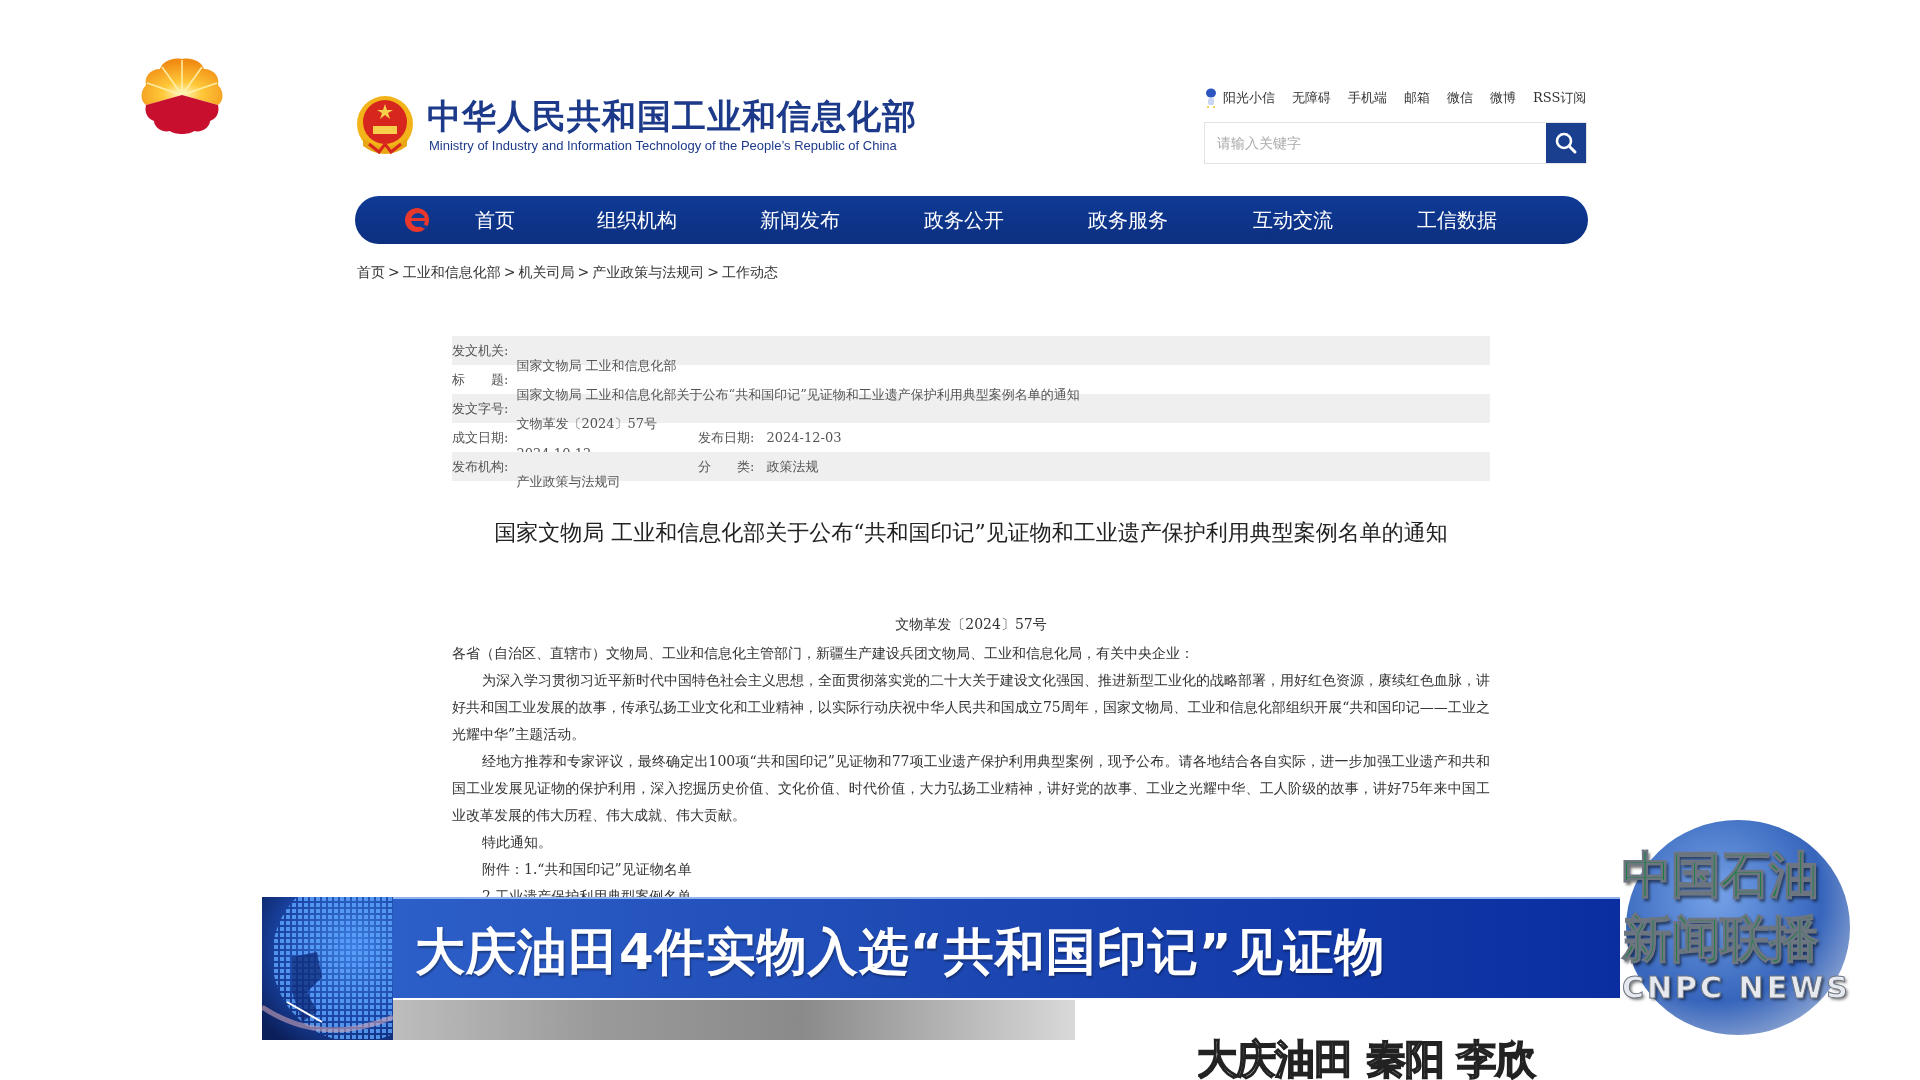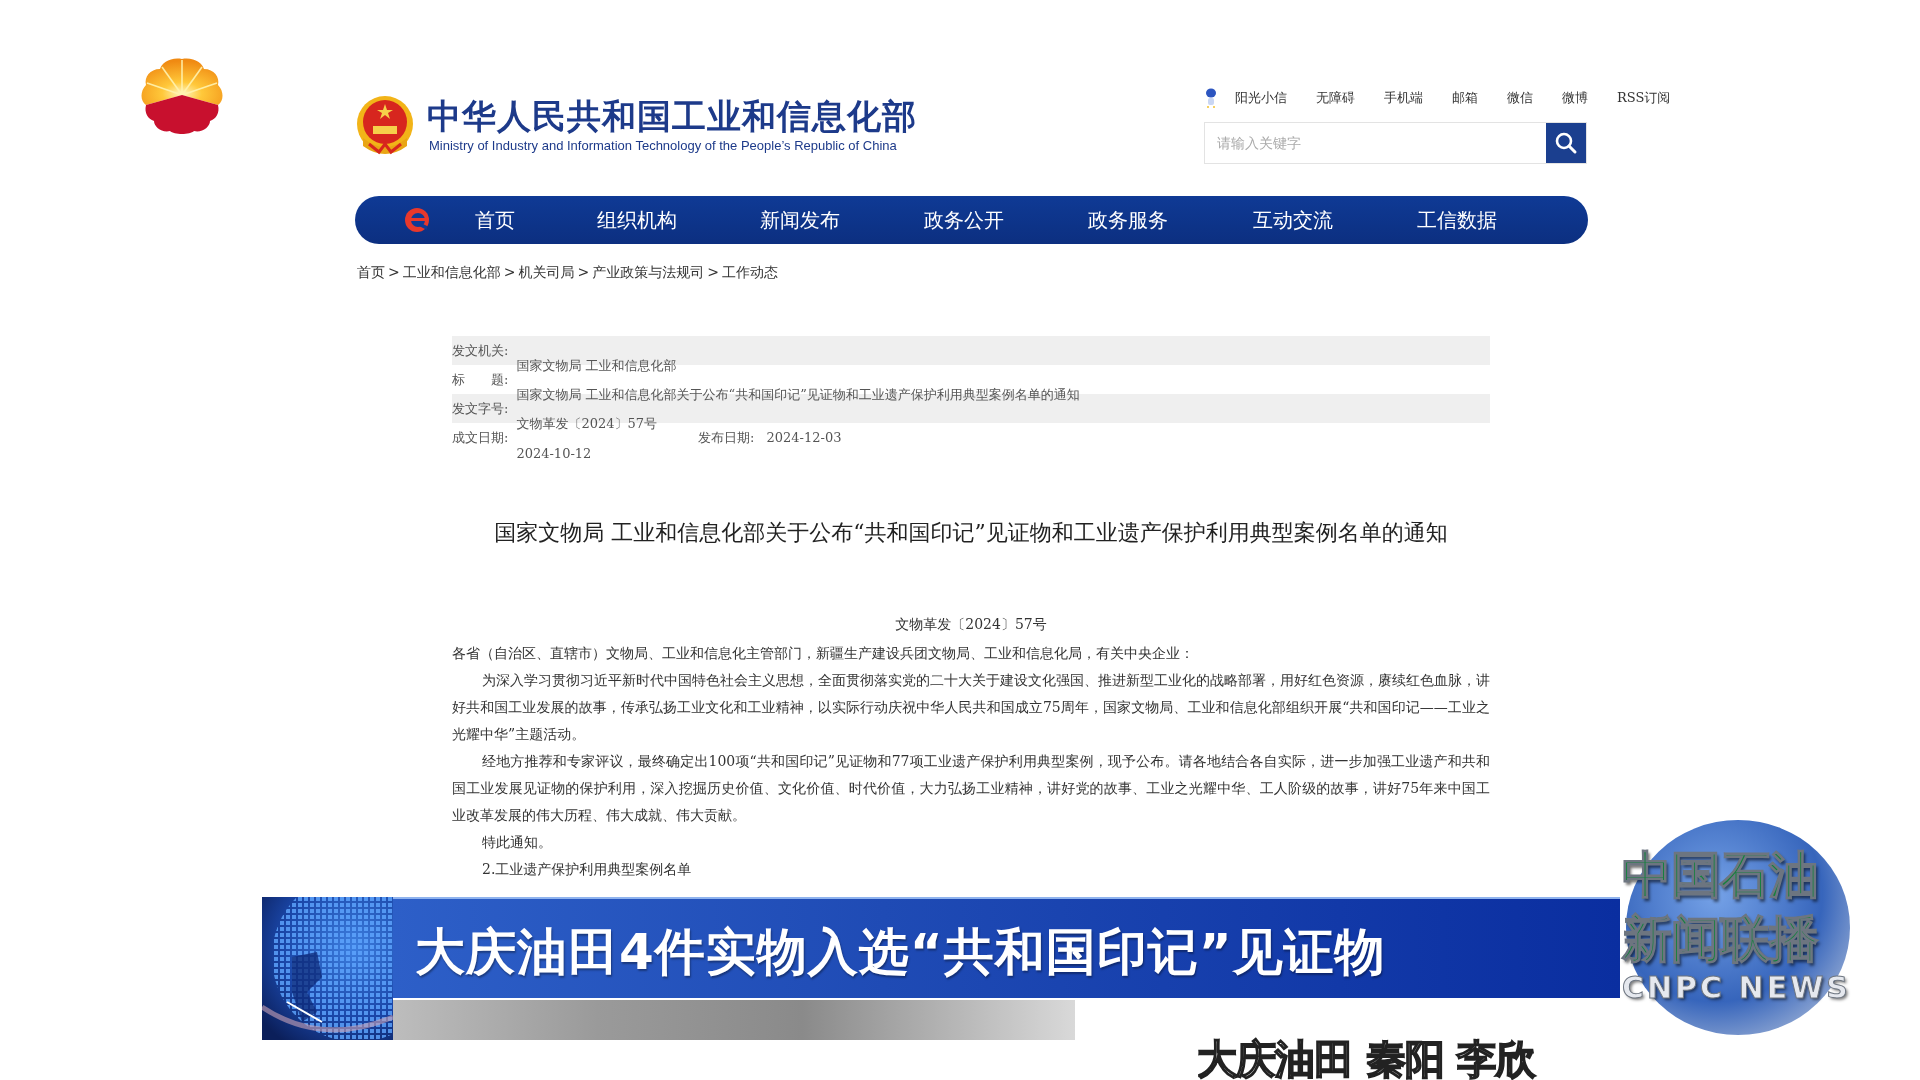--- a/index.html
+++ b/index.html
@@ -8,21 +8,21 @@
 
   
   .cnpc-logo{position:absolute;left:140px;top:55px;width:84px;height:80px;}
 
   
   .miit-header{position:absolute;left:355px;top:92px;width:600px;height:70px;}
   .miit-emblem{position:absolute;left:0;top:2px;width:60px;height:64px;}
   .miit-title{position:absolute;left:72px;top:2px;font-family:"DejaVu Sans","Liberation Sans",sans-serif;font-weight:bold;font-size:34px;color:#1d3a8a;letter-spacing:1px;white-space:nowrap;}
   .miit-subtitle{position:absolute;left:74px;top:46px;font-family:"Liberation Sans",sans-serif;font-size:13px;color:#1d3a8a;white-space:nowrap;}
 
-  .top-links{position:absolute;left:1205px;top:88px;display:flex;align-items:center;gap:12px;font-size:13px;color:#333;}
+  .top-links{position:absolute;left:1205px;top:88px;display:flex;align-items:center;gap:0;font-size:13px;color:#333;}
   .top-links .lk{margin-right:17px;white-space:nowrap;cursor:pointer;}
   .robot-icon{width:12px;height:20px;margin-right:6px;}
 
   .search-box{position:absolute;left:1204px;top:122px;width:383px;height:42px;border:1px solid #e3e3e3;background:#fff;}
   .search-input{position:absolute;left:0;top:0;width:342px;height:40px;border:none;outline:none;padding-left:12px;font-size:14px;color:#999;font-family:"DejaVu Serif",serif;background:transparent;}
   .search-input::placeholder{color:#aaa;}
   .search-btn{position:absolute;right:0;top:0;width:40px;height:40px;background:#1b3f8f;display:flex;align-items:center;justify-content:center;cursor:pointer;}
 
   
   .nav{position:absolute;left:355px;top:196px;width:1233px;height:48px;border-radius:24px;background:linear-gradient(#0f3a95,#0c2f80);display:flex;align-items:center;}
@@ -157,29 +157,38 @@
     <span class="val">文物革发〔2024〕57号</span>
   </div>
   <div class="meta-row" style="position:relative">
     <span class="lbl">成文日期:</span>
     <span class="val">2024-10-12</span>
     <span class="c2">
       <span class="lbl">发布日期:</span>
       <span class="val">2024-12-03</span>
     </span>
   </div>
+  <div class="meta-row grey" style="position:relative">
+    <span class="lbl">发布机构:</span>
+    <span class="val">产业政策与法规司</span>
+    <span class="c2">
+      <span class="lbl">分　　类:</span>
+      <span class="val">政策法规</span>
+    </span>
+  </div>
 </div>
 
 <div class="doc-title">国家文物局 工业和信息化部关于公布“共和国印记”见证物和工业遗产保护利用典型案例名单的通知</div>
 <div class="doc-number">文物革发〔2024〕57号</div>
 <div class="doc-body">
   <p>各省（自治区、直辖市）文物局、工业和信息化主管部门，新疆生产建设兵团文物局、工业和信息化局，有关中央企业：</p>
   <p class="ind">为深入学习贯彻习近平新时代中国特色社会主义思想，全面贯彻落实党的二十大关于建设文化强国、推进新型工业化的战略部署，用好红色资源，赓续红色血脉，讲好共和国工业发展的故事，传承弘扬工业文化和工业精神，以实际行动庆祝中华人民共和国成立75周年，国家文物局、工业和信息化部组织开展“共和国印记——工业之光耀中华”主题活动。</p>
   <p class="ind">经地方推荐和专家评议，最终确定出100项“共和国印记”见证物和77项工业遗产保护利用典型案例，现予公布。请各地结合各自实际，进一步加强工业遗产和共和国工业发展见证物的保护利用，深入挖掘历史价值、文化价值、时代价值，大力弘扬工业精神，讲好党的故事、工业之光耀中华、工人阶级的故事，讲好75年来中国工业改革发展的伟大历程、伟大成就、伟大贡献。</p>
   <p class="ind">特此通知。</p>
+  <p class="ind">附件：1.“共和国印记”见证物名单</p>
   <p class="ind">2.工业遗产保护利用典型案例名单</p>
 </div>
 
 <div class="lt-globe">
   <svg width="131" height="143" viewBox="0 0 131 143">
     <defs>
       <pattern id="dots" width="6" height="6" patternUnits="userSpaceOnUse">
         <rect width="4" height="4" fill="#5fa6ff" opacity=".8"></rect>
       </pattern>
     </defs>

